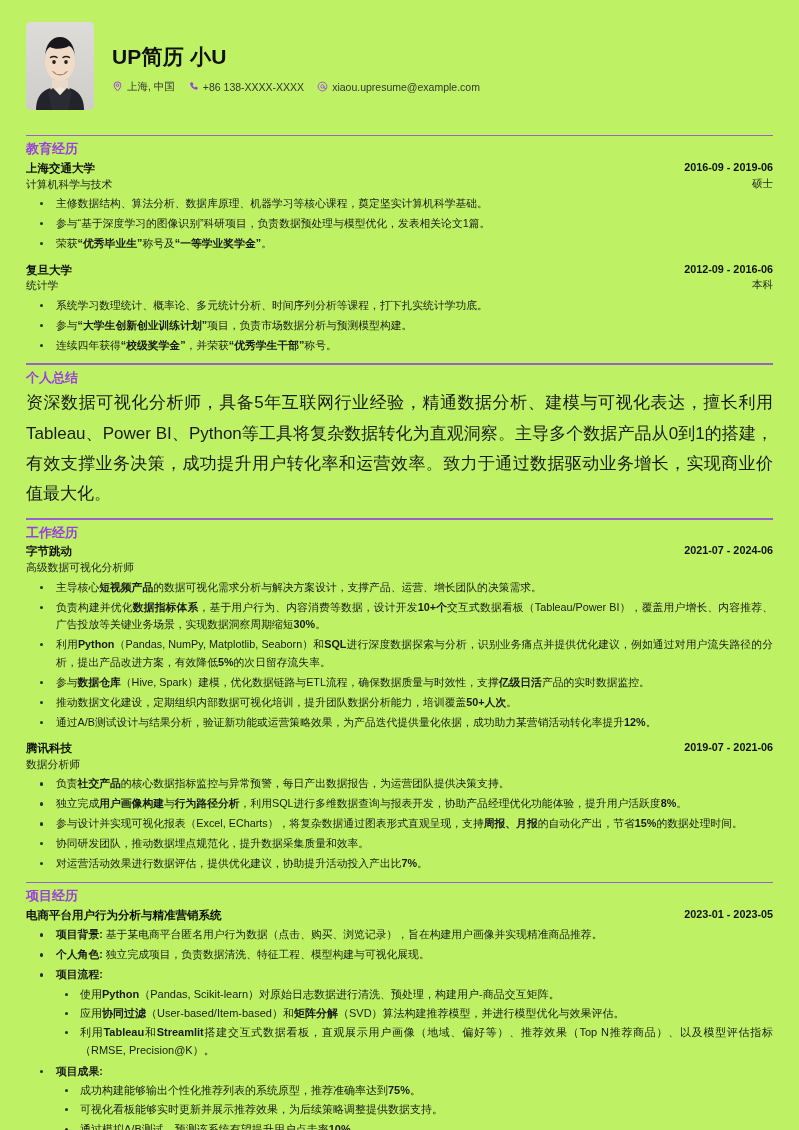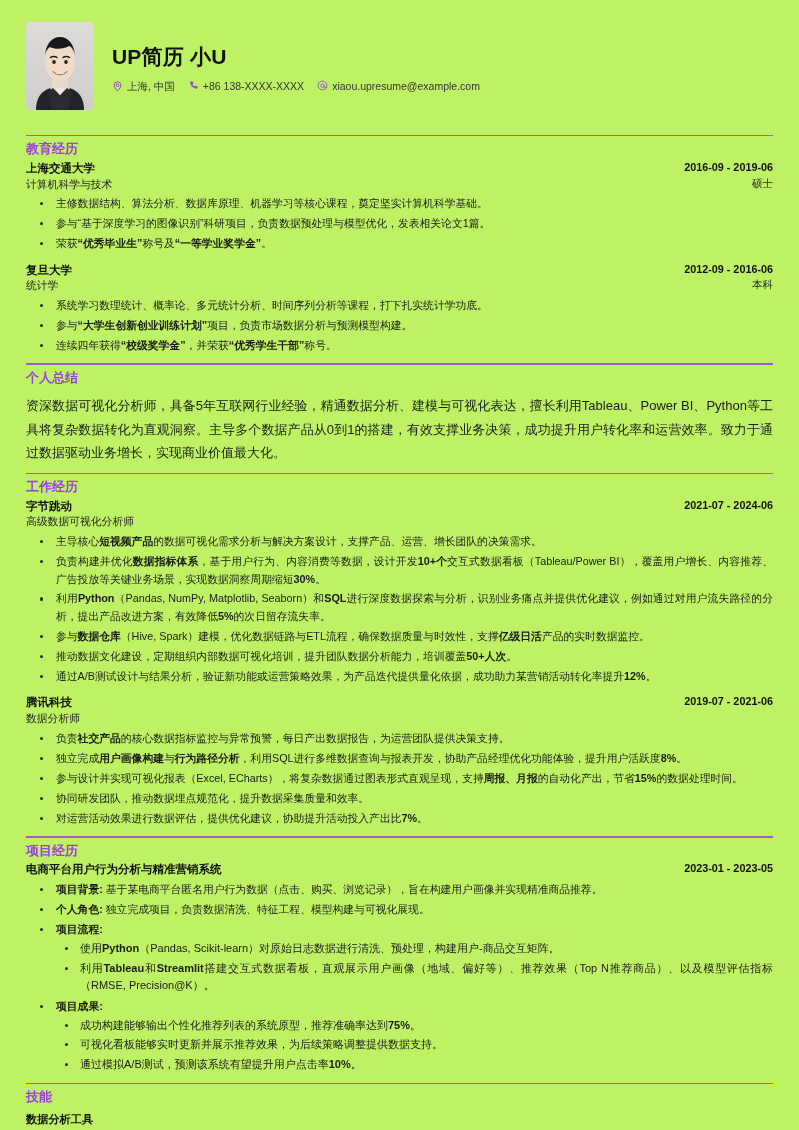--- a/index.html
+++ b/index.html
@@ -42,21 +42,21 @@
   .identity { padding-top: 6px; }
   .name {
     font-size: 21px;
     font-weight: bold;
     letter-spacing: .2px;
     color: #111111;
     line-height: 1.25;
   }
   .contact-row {
     display: flex;
-    align-items: flex-start;
+    align-items: center;
     flex-wrap: wrap;
     gap: 4px;
     margin-top: 9px;
     font-size: 10.5px;
     color: #333333;
   }
   .contact-item {
     display: inline-flex;
     align-items: center;
     gap: 4px;
@@ -166,25 +166,25 @@
     left: 9px;
     top: 7px;
     width: 3px;
     height: 3px;
     border-radius: 50%;
     background: #2b2b2b;
   }
 
   
   .summary {
-    font-size: 13px;
+    font-size: 17px;
     line-height: 1.78;
     color: #1a1a1a;
     text-align: justify;
-    margin-top: 8px;
+    margin-top: 2px;
   }
 
   
   .skill-block { margin-top: 5px; }
   .skill-name {
     font-size: 11.2px;
     font-weight: bold;
     color: #111111;
     line-height: 1.5;
   }
@@ -376,20 +376,21 @@
             </div>
             <div class="entry-right">
               <div class="dates">2023-01 - 2023-05</div>
             </div>
           </div>
           <ul class="bullets">
             <li><b>项目背景:</b> 基于某电商平台匿名用户行为数据（点击、购买、浏览记录），旨在构建用户画像并实现精准商品推荐。</li>
             <li><b>个人角色:</b> 独立完成项目，负责数据清洗、特征工程、模型构建与可视化展现。</li>
             <li><b>项目流程:</b><ul class="sub">
                 <li>使用<b>Python</b>（Pandas, Scikit-learn）对原始日志数据进行清洗、预处理，构建用户-商品交互矩阵。</li>
+                <li>应用<b>协同过滤</b>（User-based/Item-based）和<b>矩阵分解</b>（SVD）算法构建推荐模型，并进行模型优化与效果评估。</li>
                 <li>利用<b>Tableau</b>和<b>Streamlit</b>搭建交互式数据看板，直观展示用户画像（地域、偏好等）、推荐效果（Top N推荐商品）、以及模型评估指标（RMSE, Precision@K）。</li>
               </ul></li>
             <li><b>项目成果:</b><ul class="sub">
                 <li>成功构建能够输出个性化推荐列表的系统原型，推荐准确率达到<b>75%</b>。</li>
                 <li>可视化看板能够实时更新并展示推荐效果，为后续策略调整提供数据支持。</li>
                 <li>通过模拟A/B测试，预测该系统有望提升用户点击率<b>10%</b>。</li>
               </ul></li>
           </ul>
         </div>
       </div>

